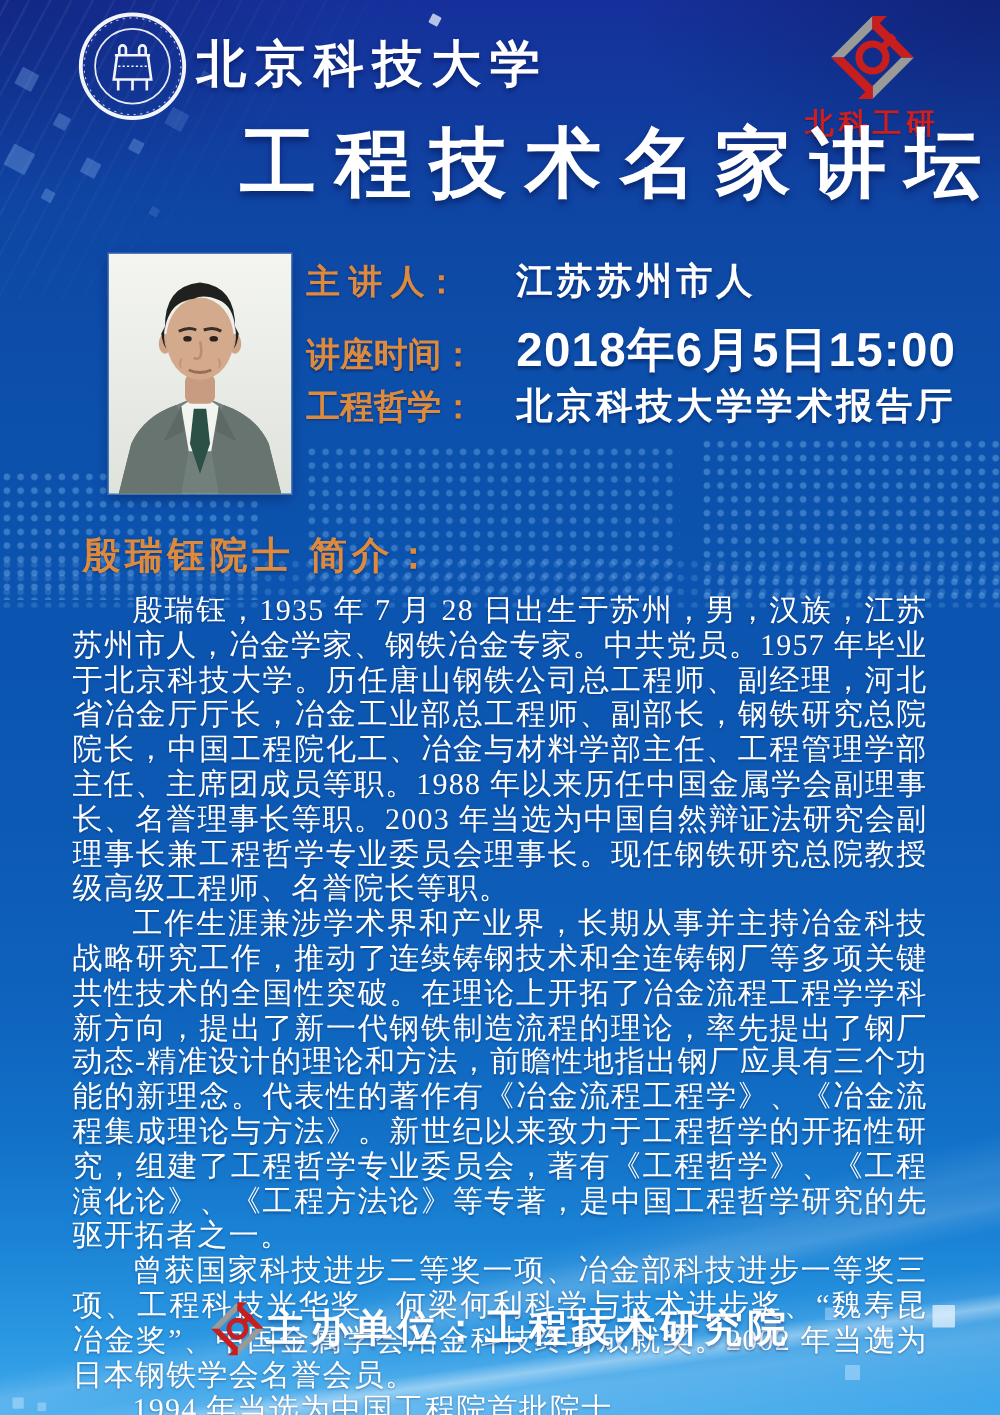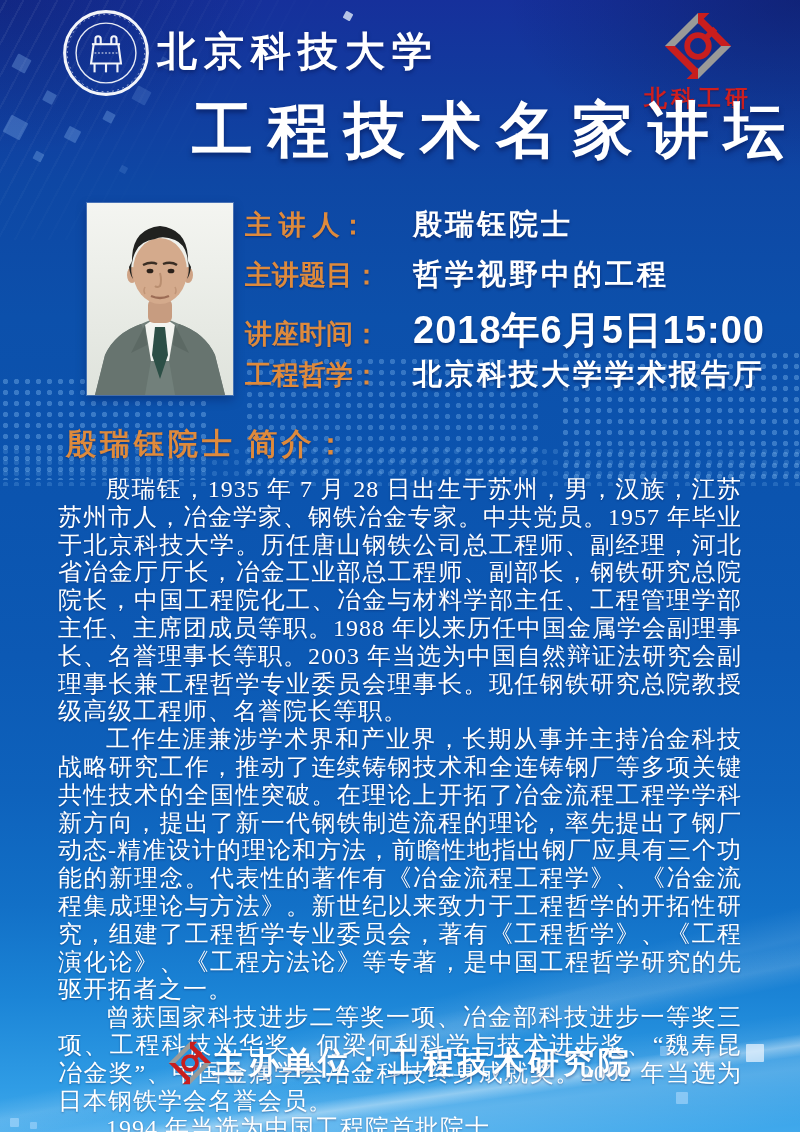--- a/index.html
+++ b/index.html
@@ -206,25 +206,21 @@
       <path d="M64 93 q9 4 18 0" stroke="#9c6c55" stroke-width="2.4" fill="none"></path>
 
       <path d="M58 84 q-2 4 0 7" stroke="#c09577" stroke-width="1.5" fill="none"></path>
       <path d="M88 84 q2 4 0 7" stroke="#c09577" stroke-width="1.5" fill="none"></path>
     </svg>
   </div>
 
   <div class="info">
     <div class="info-row">
       <span class="info-label">主 讲 人：</span>
-      <span class="info-value">殷瑞钰院士</span>
-    </div>
-    <div class="info-row">
-      <span class="info-label">主讲题目：</span>
-      <span class="info-value">哲学视野中的工程</span>
+      <span class="info-value">江苏苏州市人</span>
     </div>
     <div class="info-row">
       <span class="info-label">讲座时间：</span>
       <span class="info-value num">2018年6月5日15:00</span>
     </div>
     <div class="info-row">
       <span class="info-label">工程哲学：</span>
       <span class="info-value">北京科技大学学术报告厅</span>
     </div>
   </div>

